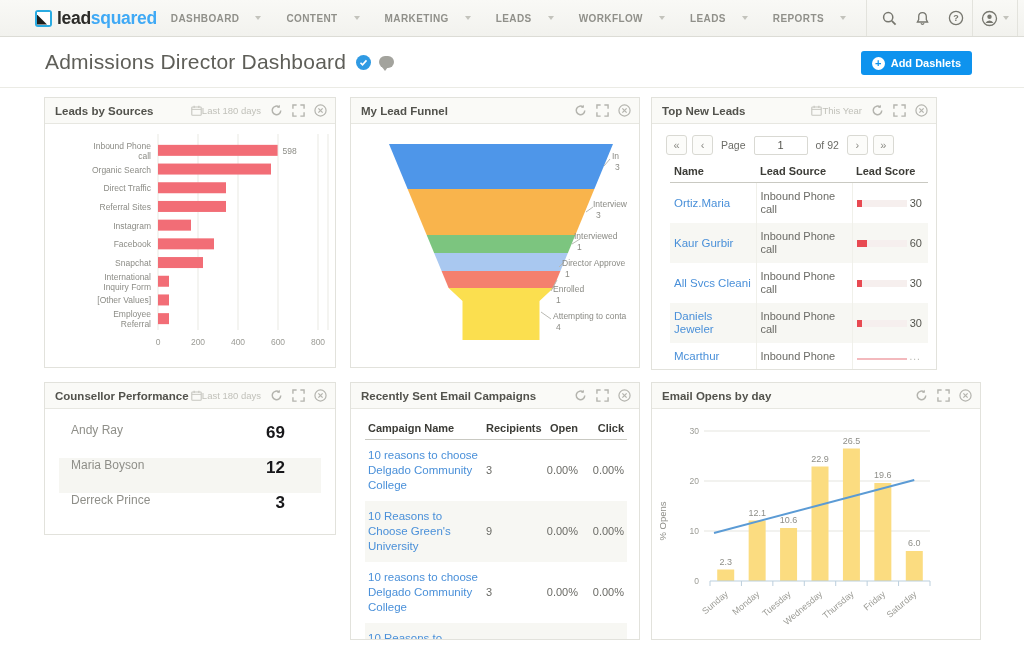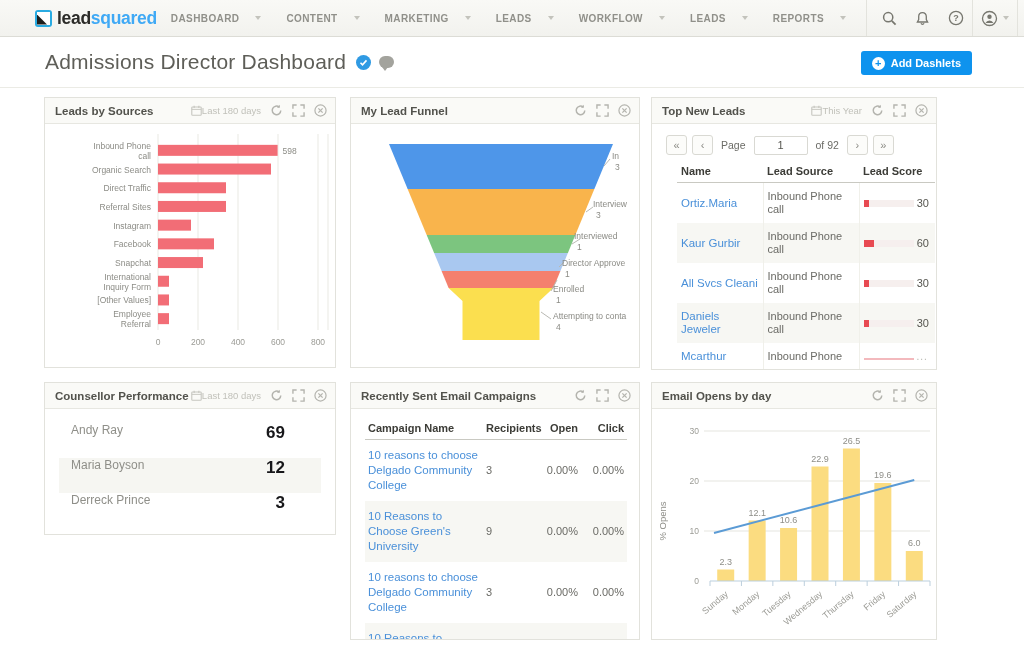--- a/index.html
+++ b/index.html
@@ -39,39 +39,39 @@
   .plus-icon{width:13px;height:13px;border-radius:50%;background:#fff;color:#0e93ee;font-size:11px;font-weight:bold;
     display:flex;align-items:center;justify-content:center;line-height:11px}
 
   
   .widget{position:absolute;background:#fff;border:1px solid #e2e2dc;border-radius:0}
   #w-leads{left:44px;top:97px;width:292px;height:271px}
   #w-funnel{left:350px;top:97px;width:290px;height:271px}
   #w-top-leads{left:651px;top:97px;width:286px;height:273px}
   #w-counsellor{left:44px;top:382px;width:292px;height:153px}
   #w-campaigns{left:350px;top:382px;width:290px;height:258px}
-  #w-opens{left:651px;top:382px;width:286px;height:258px}
+  #w-opens{left:651px;top:382px;width:330px;height:258px}
   .w-head{height:26px;background:#fafaf7;border-bottom:1px solid #e7e7e1;display:flex;align-items:center;padding:0 8px 0 10px}
   .w-title{font-size:11.5px;font-weight:bold;color:#52524c;white-space:nowrap}
   .w-tools{margin-left:auto;display:flex;align-items:center;gap:9px}
   .period{display:flex;align-items:center;font-size:9.5px;color:#c1c1ba;white-space:nowrap}
   .w-icon{display:flex;cursor:pointer}
   .w-body{position:relative;overflow:hidden;height:calc(100% - 26px)}
 
   
   .f-label{position:absolute;font-size:8.5px;color:#8b8b85;line-height:11px;white-space:nowrap}
   .f-val{display:block;padding-left:3px}
 
   
   .pager{display:flex;align-items:center;gap:5px;margin:11px 14px 7px}
   .pg-btn{width:21px;height:20px;border:1px solid #d9d9d3;border-radius:3px;background:#fcfcfa;color:#8a8a84;
     font-size:11px;line-height:1;display:flex;align-items:center;justify-content:center;cursor:pointer}
   .pg-label{font-size:10.5px;color:#6b6b66;margin:0 3px}
   .pg-input{width:54px;height:19px;border:1px solid #d9d9d3;border-radius:2px;text-align:center;font-size:11px;color:#55554f;font-family:inherit}
-  table.grid{border-collapse:collapse;margin:0 25px;width:258px;table-layout:fixed}
+  table.grid{border-collapse:collapse;margin:0 18px;width:258px;table-layout:fixed}
   .grid th{font-size:11px;color:#3c3c37;text-align:left;border-bottom:1px solid #c9c9c2;padding:3px 4px 5px;font-weight:bold}
   .grid td{font-size:11px;color:#6b6b66;padding:7px 4px;vertical-align:middle;border-left:1px solid #f0f0ea;line-height:13px}
   .grid td:first-child,.grid th:first-child{border-left:none}
   .grid tbody tr:nth-child(even){background:#f7f7f3}
   .c-name a{color:#4a90d9;text-decoration:none;cursor:pointer;font-size:11.5px}
   .score-wrap{display:flex;align-items:center;justify-content:space-between}
   .track{width:50px;height:7px;background:#f6efee;display:inline-block;position:relative}
   .fill{position:absolute;left:0;top:0;height:7px;background:#e84a52;display:block}
   .score-num{font-size:11px;color:#55554f;padding-right:2px}
   .trunc-line{width:50px;height:2px;background:#f3b9bd;display:inline-block;margin-right:3px;margin-top:5px}

